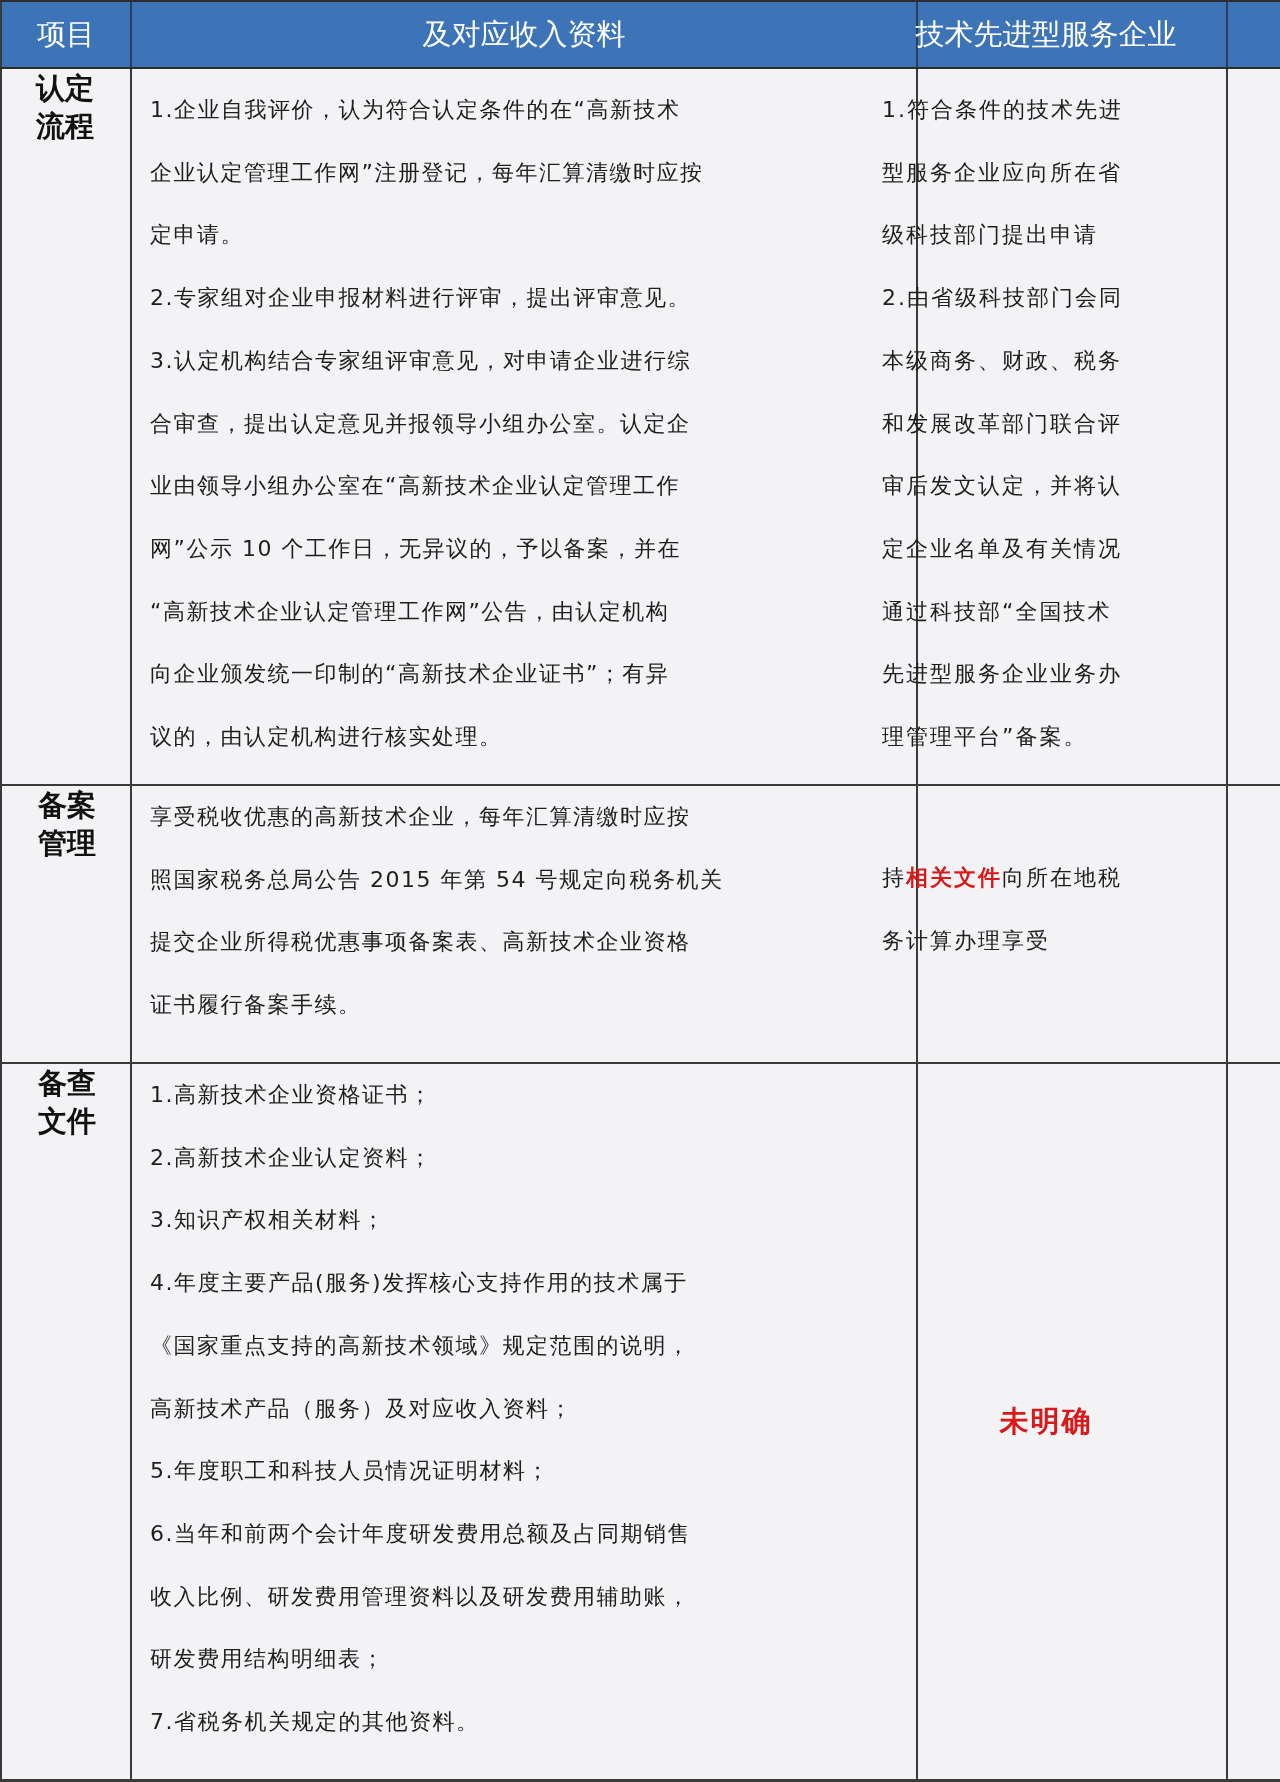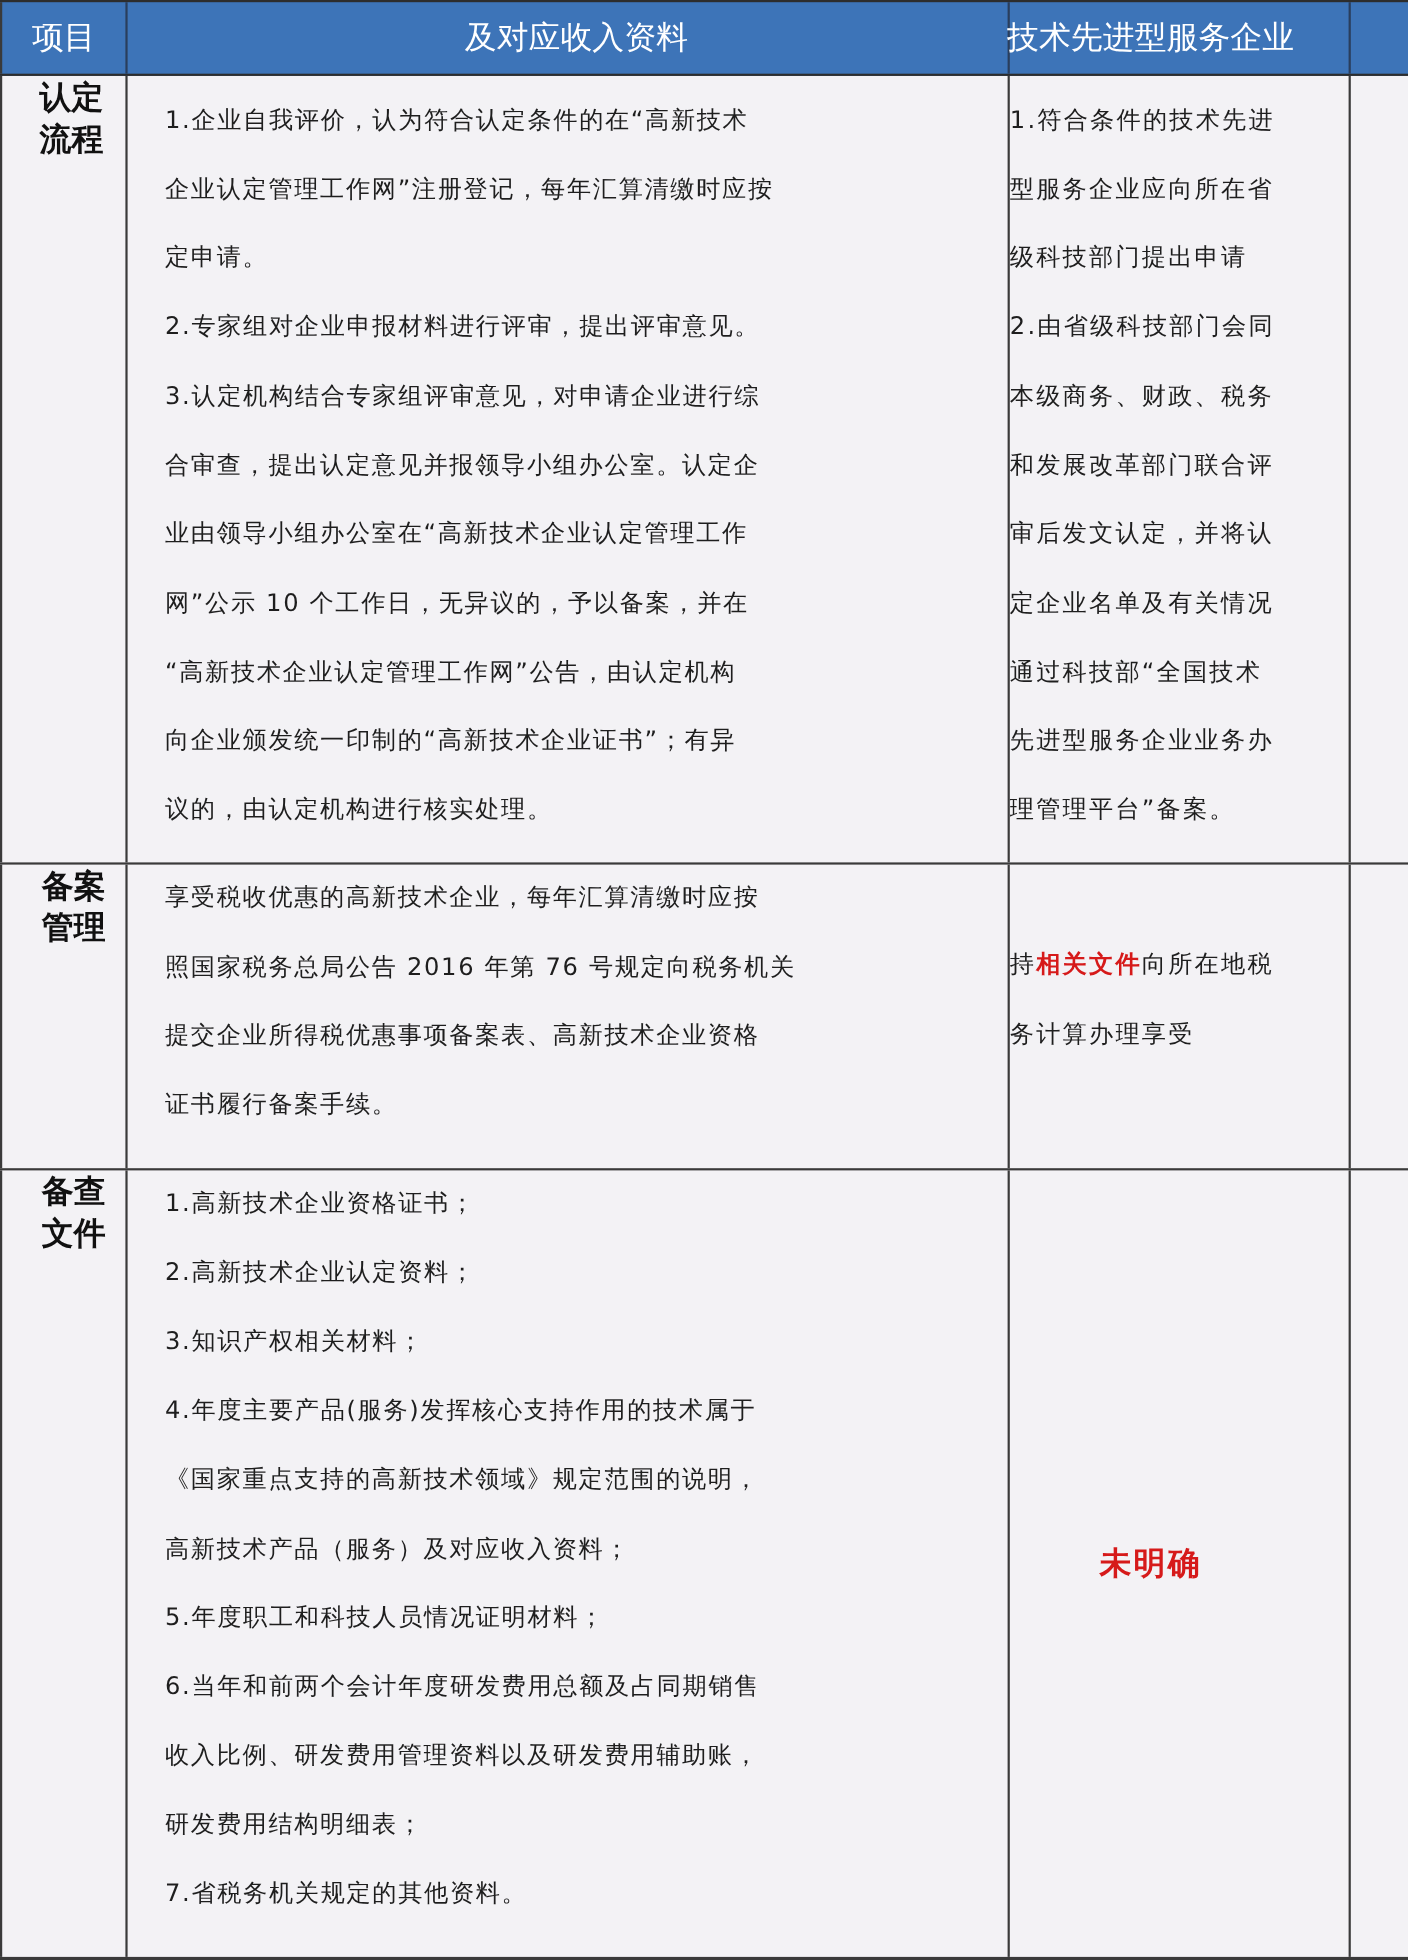--- a/index.html
+++ b/index.html
@@ -1,34 +1,34 @@
 <!DOCTYPE html>
 <html><head>
 <meta charset="utf-8">
 <style>
   html, body { margin:0; padding:0; background:#f3f2f5; }
   body { width:1280px; height:1782px; overflow:hidden; font-family:"DejaVu Sans","Liberation Sans",sans-serif; color:#1a1a1a; }
   .table { position:absolute; left:0; top:0; width:1280px; height:1782px; }
   .row { position:absolute; left:0; width:1280px; box-sizing:border-box; }
   .cell { position:absolute; top:0; bottom:0; box-sizing:border-box; border-right:2px solid #3a3a3a; }
-  .c0 { left:0; width:116px; border-left:2px solid #3a3a3a; }
+  .c0 { left:0; width:132px; border-left:2px solid #3a3a3a; }
   .c1 { left:132px; width:786px; }
   .c2 { left:866px; width:362px; border-right:2px solid #3a3a3a; }
   .header { top:0; height:69px; background:#3d74b8; border-top:2px solid #2d2d2d; border-bottom:2px solid #2d2d2d; }
   .header .cell { display:flex; align-items:center; justify-content:center; color:#ffffff; font-size:29px; border-right-color:#2a3e5c; }
   .r1 { top:69px; height:717px; border-bottom:2px solid #3a3a3a; }
   .r2 { top:786px; height:278px; border-bottom:2px solid #3a3a3a; }
   .r3 { top:1064px; height:718px; border-bottom:3px solid #3a3a3a; }
   .label { display:flex; }
   .label span { display:block; font-size:29px; font-weight:bold; line-height:38px; color:#111; }
   .r1 .label span { padding-left:34px; }
   .r2 .label span, .r3 .label span { padding-left:36px; }
   .body { padding:10px 18px 0 18px; font-size:22px; line-height:62.7px; letter-spacing:1.5px; color:#1e1e1e; }
   .body p { margin:0; }
-  .c2 .body { padding-left:16px; padding-right:10px; letter-spacing:2px;margin-left:36px; }
+  .c2 .body { padding-left:16px; padding-right:10px; letter-spacing:2px; }
   .mid { display:flex; align-items:center; }
   .mid .body { padding-top:0; }
   .red { color:#d61a1a; font-weight:bold; }
   .center { display:flex; align-items:center; justify-content:center; }
   .center span { color:#d61a1a; font-weight:bold; font-size:29px; letter-spacing:2px; }
 </style>
 </head>
 <body>
 
 <div class="table">
@@ -87,21 +87,21 @@
   <div class="row r2">
     <div class="cell c0 label">
       <div>
         <span>备案</span>
         <span>管理</span>
       </div>
     </div>
     <div class="cell c1">
       <div class="body" style="padding-top:0;">
         <p>享受税收优惠的高新技术企业，每年汇算清缴时应按</p>
-        <p>照国家税务总局公告 2016 年第 76 号规定向税务机关</p>
+        <p>照国家税务总局公告 2015 年第 54 号规定向税务机关</p>
         <p>提交企业所得税优惠事项备案表、高新技术企业资格</p>
         <p>证书履行备案手续。</p>
       </div>
     </div>
     <div class="cell c2 mid">
       <div class="body" style="margin-top:-28px;">
         <p><span>持</span><span class="red">相关文件</span><span>向所在地税</span></p>
         <p>务计算办理享受</p>
       </div>
     </div>

